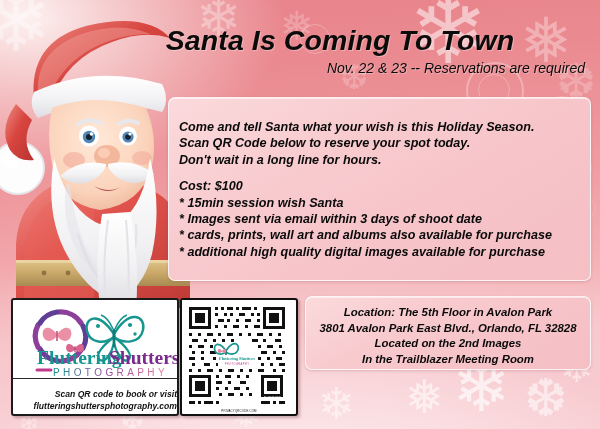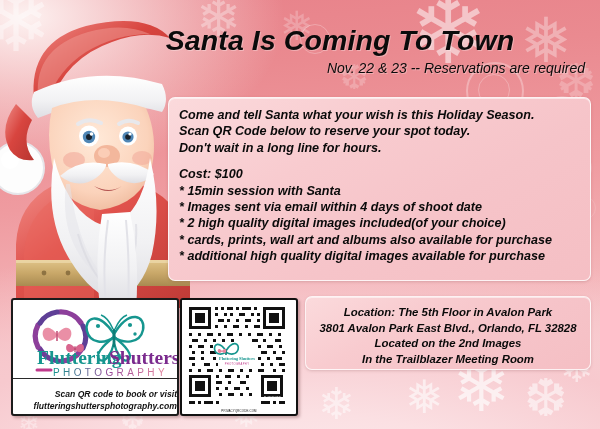--- a/index.html
+++ b/index.html
@@ -43,21 +43,21 @@
   }
 
   
   .panel{
     position:absolute;border-radius:7px;
     background:linear-gradient(150deg,#fbdadc 0%,#f8cbcf 34%,#f6c4c9 62%,#f5bfc4 100%);
     border:1px solid rgba(255,255,255,.78);
     box-shadow:0 1px 3px rgba(120,60,65,.22), inset 0 1px 0 rgba(255,255,255,.55);
   }
   #main-panel{left:168px;top:97px;width:421px;height:182px;}
-  #main-panel .inner{padding:9px 16px 0 10px;}
+  #main-panel .inner{padding:9px 16px 0 10px;margin-top:12px;}
   .mline{
     font-size:12.6px;font-weight:bold;font-style:italic;color:#0a0a0a;
     line-height:16.4px;white-space:nowrap;
   }
   .gap{height:10px;}
 
   #location-panel{left:305px;top:296px;width:284px;height:72px;}
   #location-panel .inner{padding:8px 6px 0 6px;text-align:center;}
   .lline{
     font-size:11.4px;font-weight:bold;font-style:italic;color:#0a0a0a;
@@ -219,23 +219,22 @@
   <div id="title">Santa Is Coming To Town</div>
   <div id="subtitle">Nov. 22 &amp; 23 -- Reservations are required</div>
 
   <div id="main-panel" class="panel">
     <div class="inner">
       <div class="mline">Come and tell Santa what your wish is this Holiday Season.</div>
       <div class="mline">Scan QR Code below to reserve your spot today.</div>
       <div class="mline">Don't wait in a long line for hours.</div>
       <div class="gap"></div>
       <div class="mline">Cost: $100</div>
-      <div class="mline">* 15min session with Santa</div>
-      <div class="mline">* Images sent via email within 4 days of shoot date</div>
-      <div class="mline">* 2 high quality digital images included(of your choice)</div>
+      <div class="mline">* 15min session wish Santa</div>
+      <div class="mline">* Images sent via email within 3 days of shoot date</div>
       <div class="mline">* cards, prints, wall art and albums also available for purchase</div>
       <div class="mline">* additional high quality digital images available for purchase</div>
     </div>
   </div>
 
   <div id="location-panel" class="panel">
     <div class="inner">
       <div class="lline">Location: The 5th Floor in Avalon Park</div>
       <div class="lline">3801 Avalon Park East Blvd., Orlando, FL 32828</div>
       <div class="lline">Located on the 2nd Images</div>

